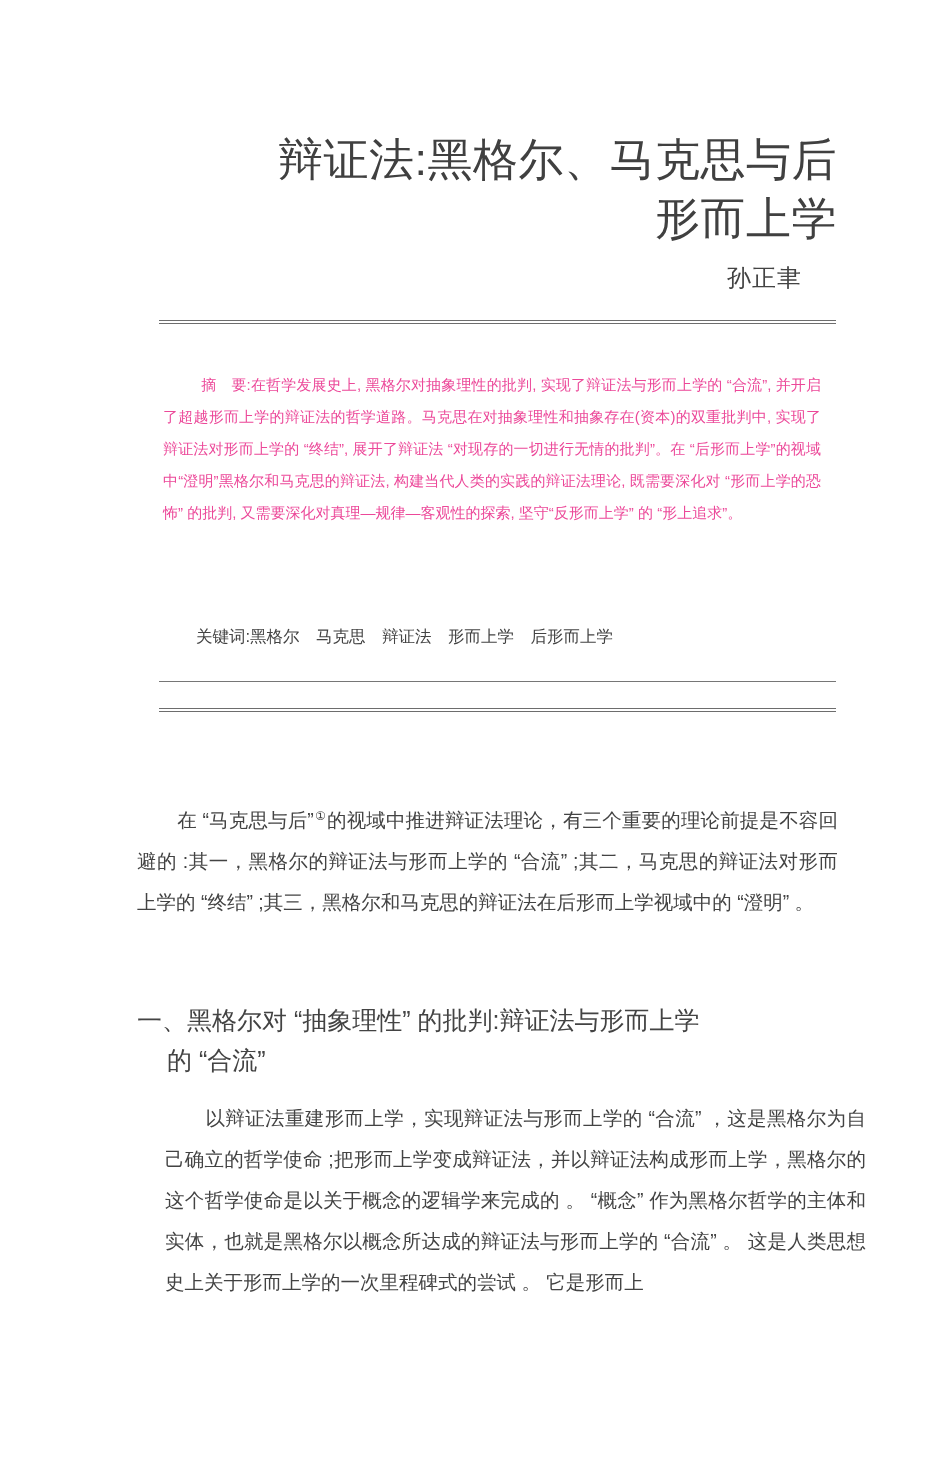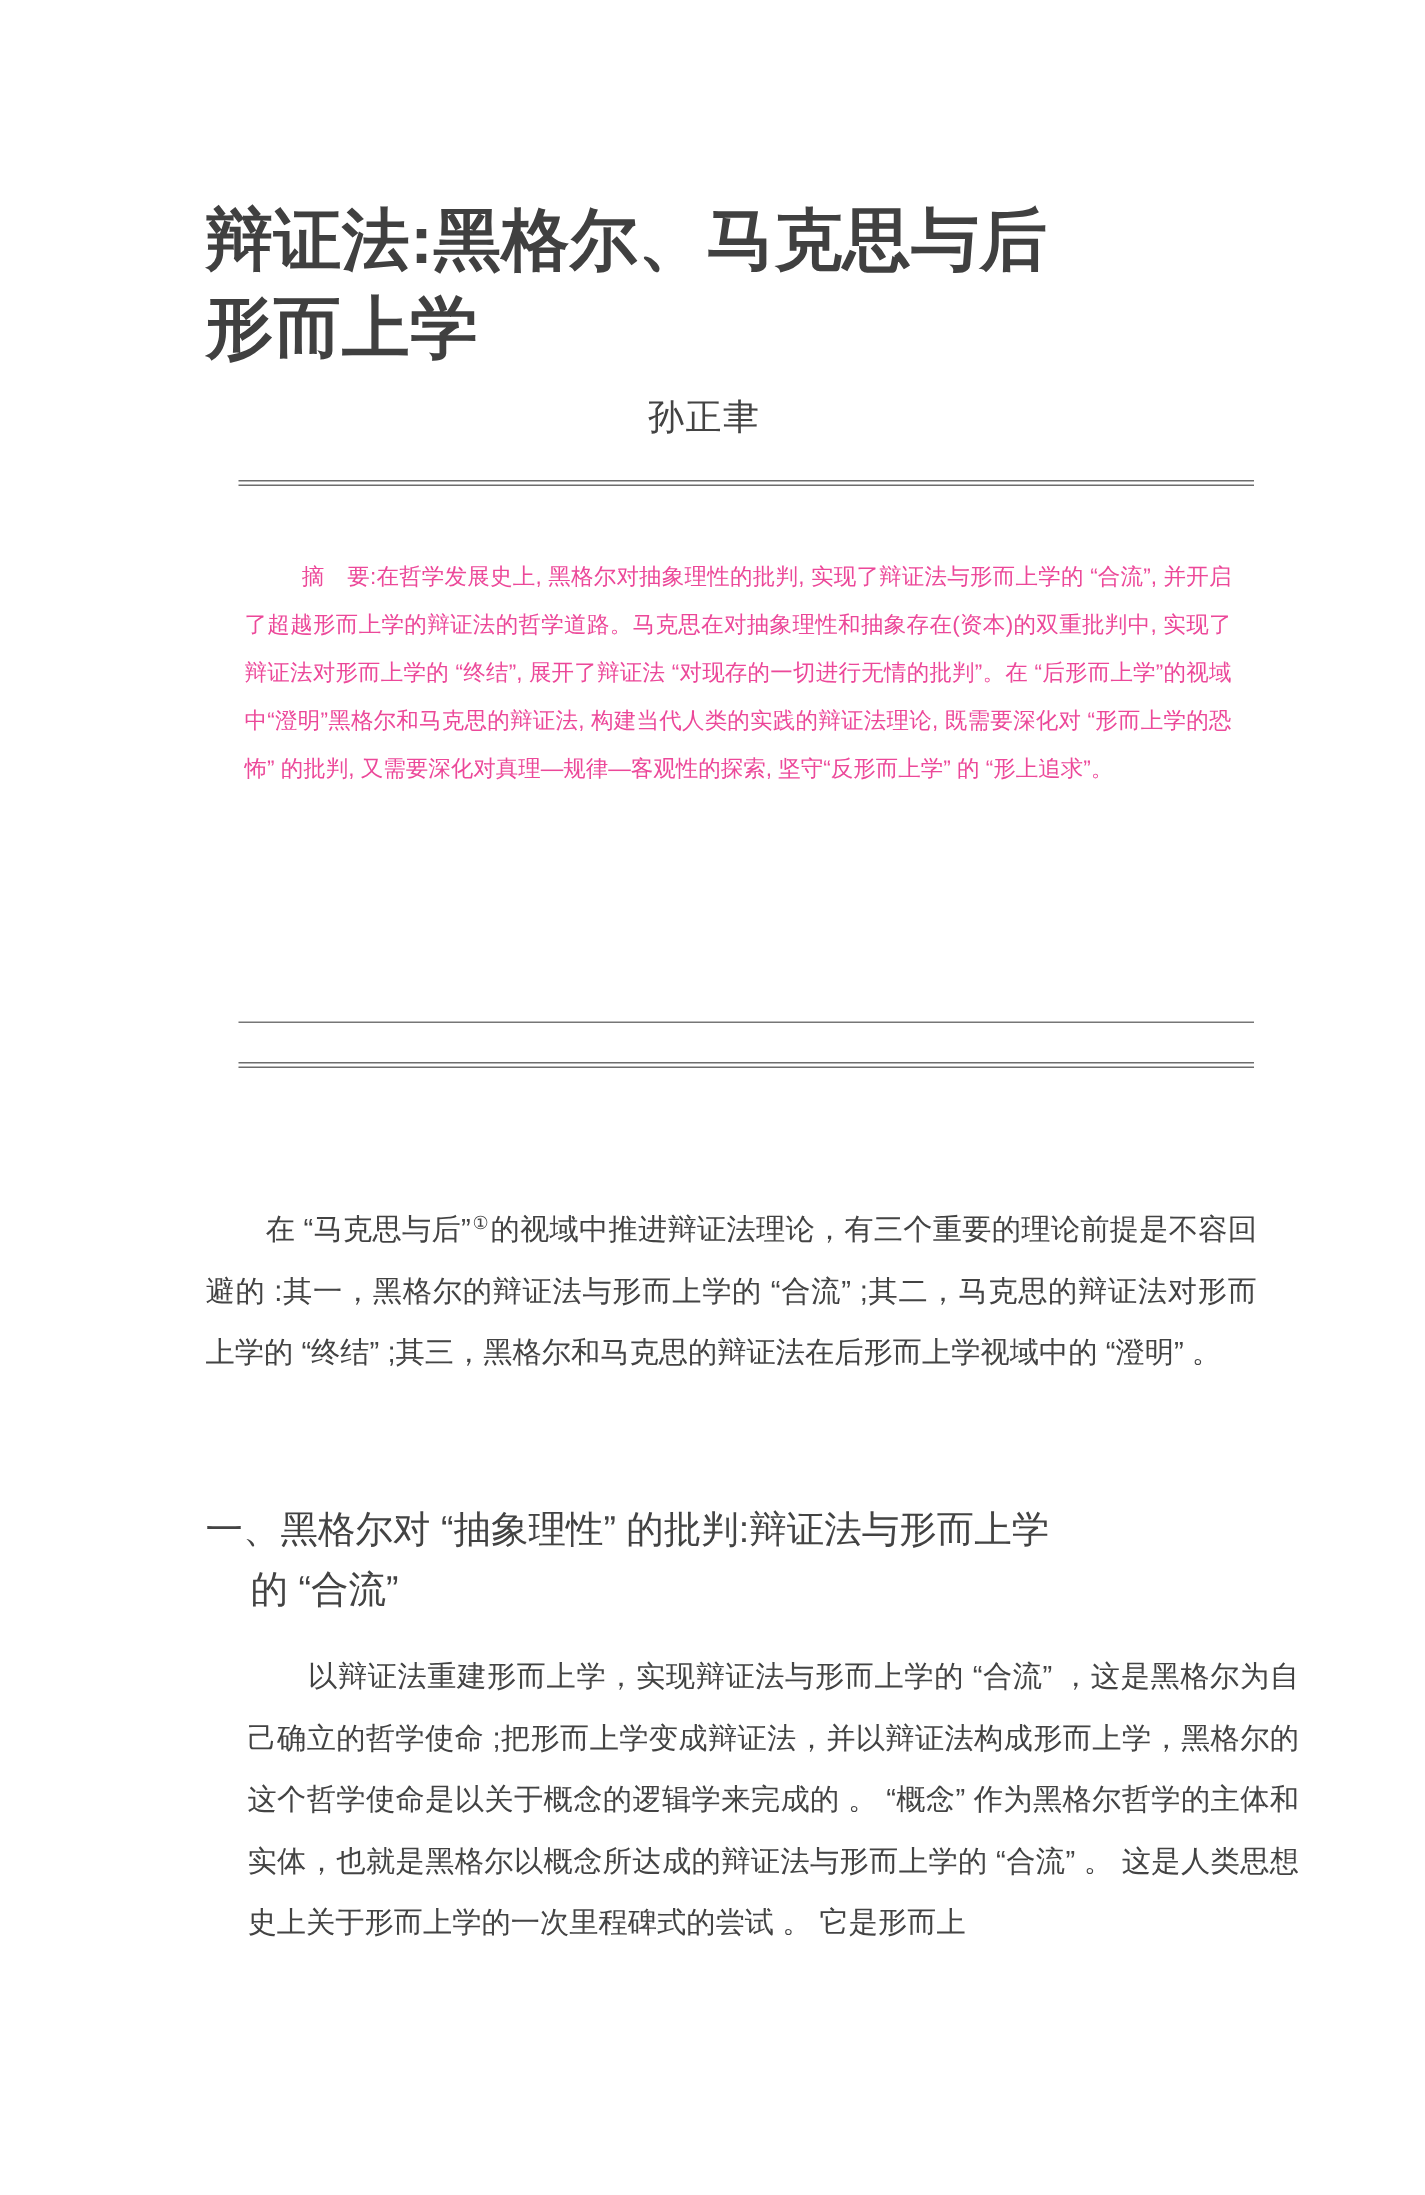--- a/index.html
+++ b/index.html
@@ -27,29 +27,30 @@
   
   .title-block {
     position: absolute;
     left: 137px;
     top: 131px;
     width: 700px;
   }
   .doc-title {
     font-size: 45px;
     line-height: 1.30;
-    font-weight: 700;
+    font-weight: 400;
     color: #404040;
     letter-spacing: 0.5px;
     margin: 0;
+    text-align: right;
   }
   .author-line {
     margin-top: 14px;
     padding-right: 35px;
-    text-align: center;
+    text-align: right;
     font-size: 24px;
     color: #434343;
     letter-spacing: 1px;
   }
 
   
   .rule-double {
     position: absolute;
     left: 159px;
     width: 677px;
@@ -159,20 +160,21 @@
     <h1 class="doc-title"><span>辩证法:黑格尔、马克思与后</span><br><span>形而上学</span></h1>
     <div class="author-line">孙正聿</div>
   </div>
 
   <div class="rule-double rule-top-double"></div>
 
   <div class="abstract-block">
     <p class="abstract-text"><span class="lead-indent"></span><span>摘　要:</span><span>在哲学发展史上, 黑格尔对抽象理性的批判, 实现了辩证法与形而上学的 “合流”, 并开启了超越形而上学的辩证法的哲学道路。马克思在对抽象理性和抽象存在(资本)的双重批判中, 实现了辩证法对形而上学的 “终结”, 展开了辩证法 “对现存的一切进行无情的批判”。在 “后形而上学”的视域中“澄明”黑格尔和马克思的辩证法, 构建当代人类的实践的辩证法理论, 既需要深化对 “形而上学的恐怖” 的批判, 又需要深化对真理—规律—客观性的探索, 坚守“反形而上学” 的 “形上追求”。</span></p>
   </div>
 
+  <div class="keywords-line">关键词:黑格尔　马克思　辩证法　形而上学　后形而上学</div>
 
   <div class="rule-single"></div>
 
 
   <div class="rule-double rule-bottom-double"></div>
 
   <div class="body-block">
     <p class="body-para"><span class="indent"></span><span>在 “马克思与后”</span><sup class="fn-mark">①</sup><span>的视域中推进辩证法理论，有三个重要的理论前提是不容回避的 :其一，黑格尔的辩证法与形而上学的 “合流” ;其二，马克思的辩证法对形而上学的 “终结” ;其三，黑格尔和马克思的辩证法在后形而上学视域中的 “澄明” 。</span></p>
   </div>
 

